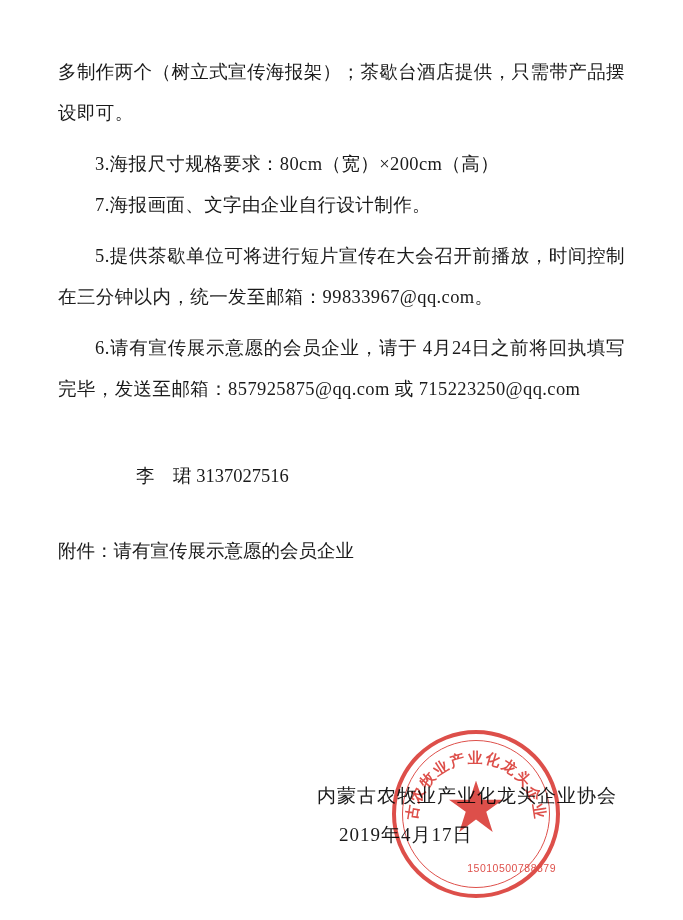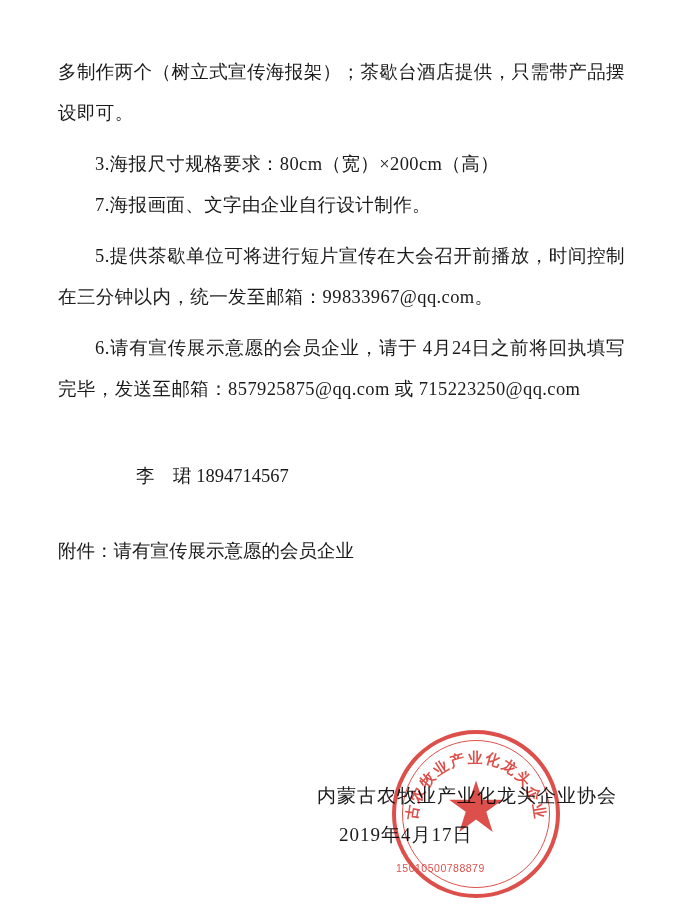--- a/index.html
+++ b/index.html
@@ -108,21 +108,21 @@
     font-family: "Liberation Sans", sans-serif;
     font-size: 15.5px;
     font-weight: bold;
     letter-spacing: 2px;
   }
   .seal-code {
     position: absolute;
     left: 0;
     bottom: 20px;
     width: 100%;
-    text-align: left;
+    text-align: right;
     color: #d8322c;
     font-family: "Liberation Sans", sans-serif;
     font-size: 10.5px;
     letter-spacing: 0.5px;
   }
 </style>
 </head>
 <body>
 
 <div class="page">
@@ -139,21 +139,21 @@
 
   <p class="para indent">5.提供茶歇单位可将进行短片宣传在大会召开前播放，时间控制在三分钟以内，统一发至邮箱：99833967@qq.com。</p>
 
   <div class="gap-sm"></div>
 
   <p class="para indent">6.请有宣传展示意愿的会员企业，请于 4月24日之前将回执填写完毕，发送至邮箱：857925875@qq.com 或 715223250@qq.com</p>
 
   <div class="gap-lg"></div>
 
   <div class="contact-block">
-    <div class="contact-line-2">李　珺 1894714567</div>
+    <div class="contact-line-2">李　珺 3137027516</div>
   </div>
 
   <div class="gap-xl"></div>
 
   <div class="attach">附件：请有宣传展示意愿的会员企业</div>
 
 </div>
 
 <div class="signature">
   <div>内蒙古农牧业产业化龙头企业协会</div>

